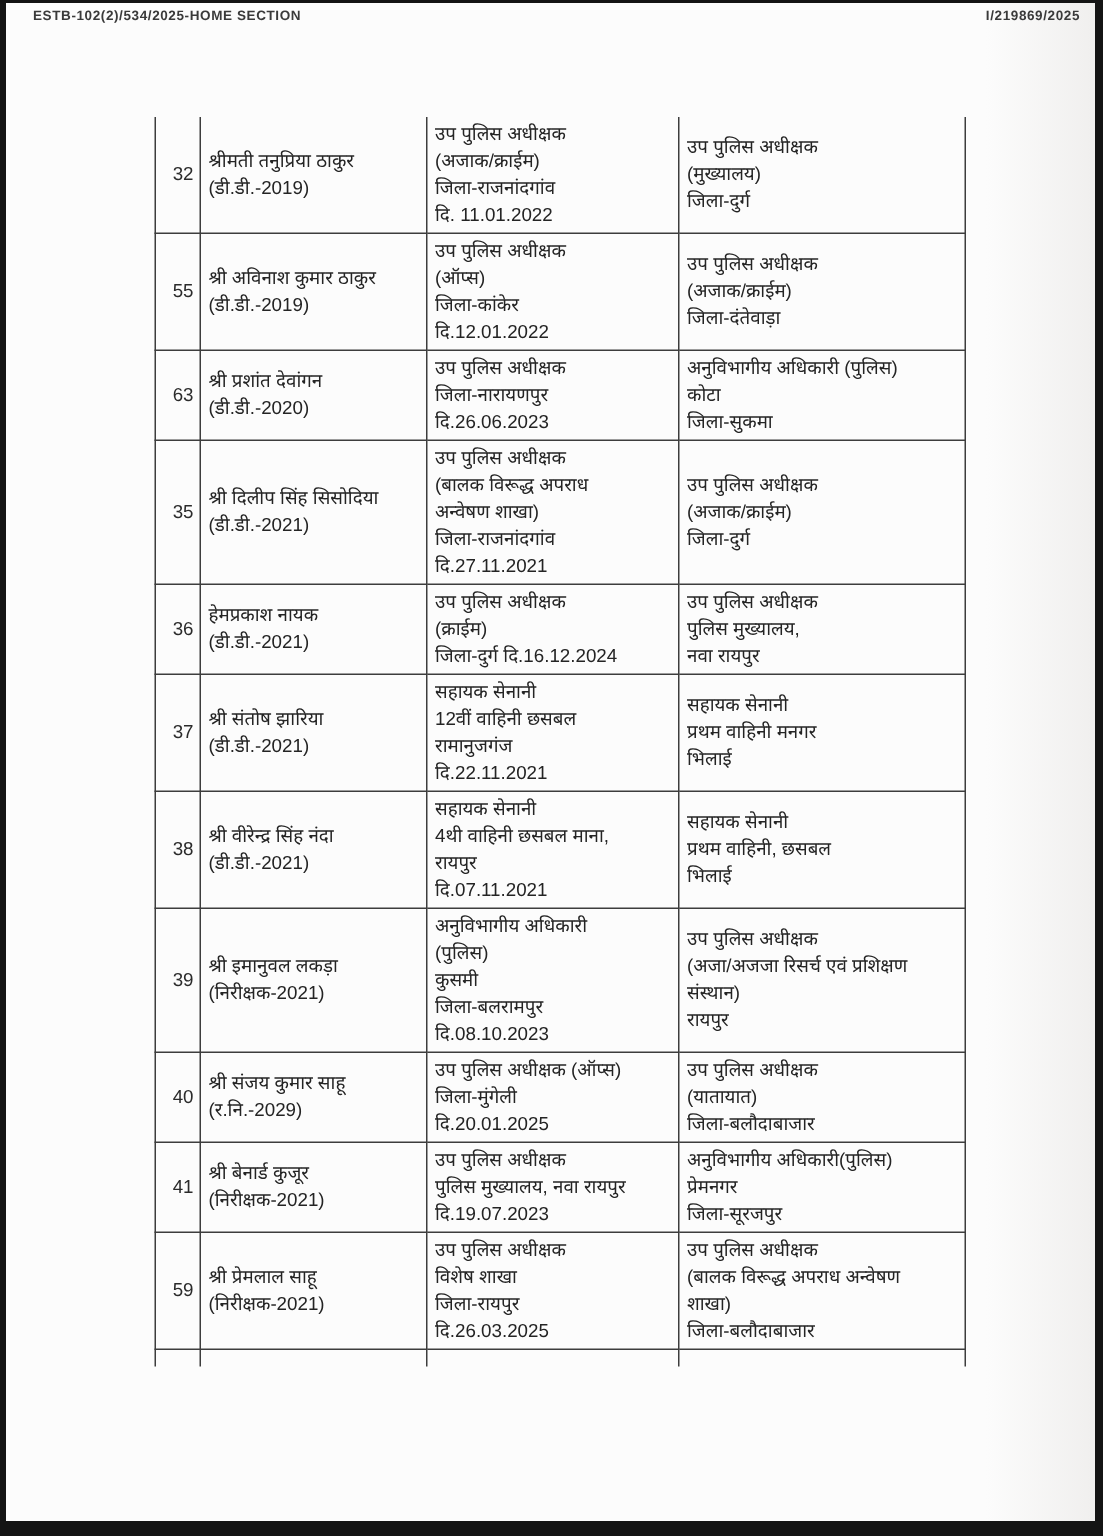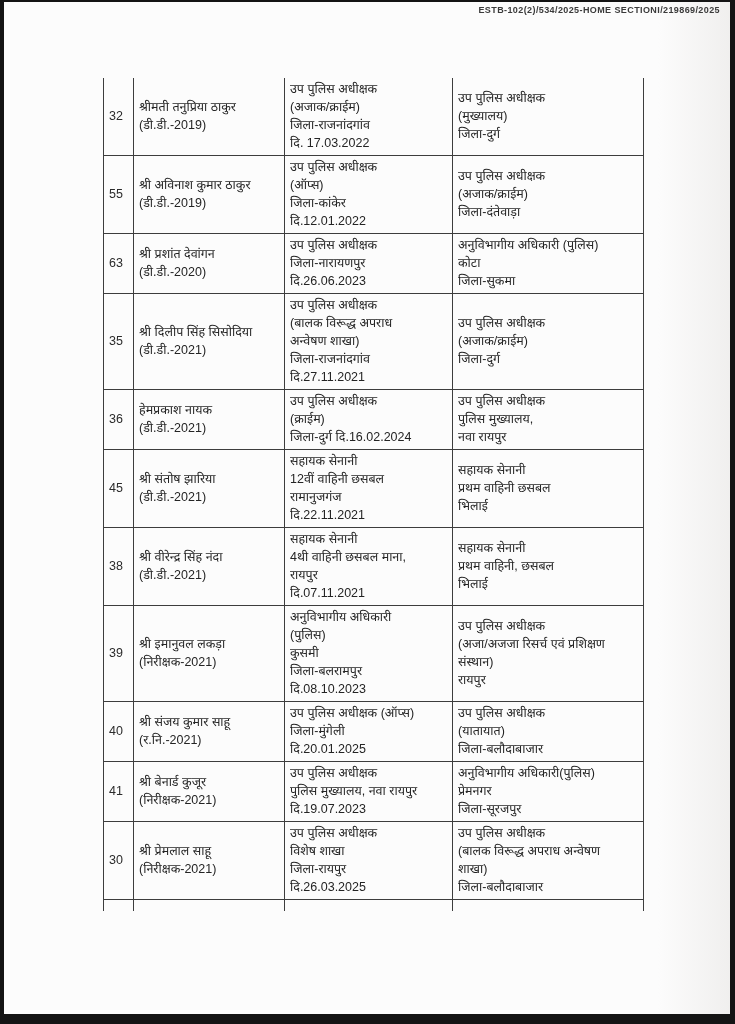--- a/index.html
+++ b/index.html
@@ -25,21 +25,21 @@
     bottom: 10px;
     background: linear-gradient(to right, #fcfcfc 0%, #fcfcfc 90%, #f0efee 100%);
     overflow: hidden;
   }
   .doc-header {
     position: absolute;
     top: 3px;
     left: 18px;
     right: 10px;
     display: flex;
-    justify-content: flex-end;
+    justify-content: space-between;
     font-size: 9px;
     letter-spacing: 0.4px;
     color: #3a3a3a;
     font-weight: bold;
   }
   .table-wrap {
     position: absolute;
     left: 99px;
     top: 76px;
   }
@@ -52,21 +52,21 @@
   table.transfer td {
     border: 1px solid #3d3d3d;
     padding: 2px 4px 3px 5px;
     font-size: 12.5px;
     line-height: 18px;
     vertical-align: middle;
     overflow: hidden;
   }
   table.transfer tr:first-child td { border-top: none; }
   table.transfer tr.stub td { border-bottom: none; height: 11px; padding: 0; }
-  td.c-sno   { width: 20px;  text-align: left; font-size: 11.5px; padding: 2px 1px; color: #2b2b2b; }
+  td.c-sno   { width: 20px;  text-align: right; font-size: 11.5px; padding: 2px 1px; color: #2b2b2b; }
   td.c-name  { width: 141px; }
   td.c-cur   { width: 158px; vertical-align: top; }
   td.c-new   { width: 181px; vertical-align: top; }
   .line { white-space: nowrap; }
 </style>
 </head>
 <body>
 
 <div class="frame">
   <div class="page">
@@ -82,21 +82,21 @@
             <tr>
     <td class="c-sno">32</td>
     <td class="c-name">
                 <div class="line">श्रीमती तनुप्रिया ठाकुर</div>
                 <div class="line">(डी.डी.-2019)</div>
               </td>
     <td class="c-cur">
                 <div class="line">उप पुलिस अधीक्षक</div>
                 <div class="line">(अजाक/क्राईम)</div>
                 <div class="line">जिला-राजनांदगांव</div>
-                <div class="line">दि. 17.03.2022</div>
+                <div class="line">दि. 11.01.2022</div>
               </td>
     <td class="c-new">
                 <div class="line">उप पुलिस अधीक्षक</div>
                 <div class="line">(मुख्यालय)</div>
                 <div class="line">जिला-दुर्ग</div>
               </td>
   </tr>
             <tr>
     <td class="c-sno">55</td>
     <td class="c-name">
@@ -153,43 +153,43 @@
   </tr>
             <tr>
     <td class="c-sno">36</td>
     <td class="c-name">
                 <div class="line">हेमप्रकाश नायक</div>
                 <div class="line">(डी.डी.-2021)</div>
               </td>
     <td class="c-cur">
                 <div class="line">उप पुलिस अधीक्षक</div>
                 <div class="line">(क्राईम)</div>
-                <div class="line">जिला-दुर्ग दि.16.02.2024</div>
+                <div class="line">जिला-दुर्ग दि.16.12.2024</div>
               </td>
     <td class="c-new">
                 <div class="line">उप पुलिस अधीक्षक</div>
                 <div class="line">पुलिस मुख्यालय,</div>
                 <div class="line">नवा रायपुर</div>
               </td>
   </tr>
             <tr>
-    <td class="c-sno">45</td>
+    <td class="c-sno">37</td>
     <td class="c-name">
                 <div class="line">श्री संतोष झारिया</div>
                 <div class="line">(डी.डी.-2021)</div>
               </td>
     <td class="c-cur">
                 <div class="line">सहायक सेनानी</div>
                 <div class="line">12वीं वाहिनी छसबल</div>
                 <div class="line">रामानुजगंज</div>
                 <div class="line">दि.22.11.2021</div>
               </td>
     <td class="c-new">
                 <div class="line">सहायक सेनानी</div>
-                <div class="line">प्रथम वाहिनी छसबल</div>
+                <div class="line">प्रथम वाहिनी मनगर</div>
                 <div class="line">भिलाई</div>
               </td>
   </tr>
             <tr>
     <td class="c-sno">38</td>
     <td class="c-name">
                 <div class="line">श्री वीरेन्द्र सिंह नंदा</div>
                 <div class="line">(डी.डी.-2021)</div>
               </td>
     <td class="c-cur">
@@ -221,21 +221,21 @@
                 <div class="line">उप पुलिस अधीक्षक</div>
                 <div class="line">(अजा/अजजा रिसर्च एवं प्रशिक्षण</div>
                 <div class="line">संस्थान)</div>
                 <div class="line">रायपुर</div>
               </td>
   </tr>
             <tr>
     <td class="c-sno">40</td>
     <td class="c-name">
                 <div class="line">श्री संजय कुमार साहू</div>
-                <div class="line">(र.नि.-2021)</div>
+                <div class="line">(र.नि.-2029)</div>
               </td>
     <td class="c-cur">
                 <div class="line">उप पुलिस अधीक्षक (ऑप्स)</div>
                 <div class="line">जिला-मुंगेली</div>
                 <div class="line">दि.20.01.2025</div>
               </td>
     <td class="c-new">
                 <div class="line">उप पुलिस अधीक्षक</div>
                 <div class="line">(यातायात)</div>
                 <div class="line">जिला-बलौदाबाजार</div>
@@ -252,21 +252,21 @@
                 <div class="line">पुलिस मुख्यालय, नवा रायपुर</div>
                 <div class="line">दि.19.07.2023</div>
               </td>
     <td class="c-new">
                 <div class="line">अनुविभागीय अधिकारी(पुलिस)</div>
                 <div class="line">प्रेमनगर</div>
                 <div class="line">जिला-सूरजपुर</div>
               </td>
   </tr>
             <tr>
-    <td class="c-sno">30</td>
+    <td class="c-sno">59</td>
     <td class="c-name">
                 <div class="line">श्री प्रेमलाल साहू</div>
                 <div class="line">(निरीक्षक-2021)</div>
               </td>
     <td class="c-cur">
                 <div class="line">उप पुलिस अधीक्षक</div>
                 <div class="line">विशेष शाखा</div>
                 <div class="line">जिला-रायपुर</div>
                 <div class="line">दि.26.03.2025</div>
               </td>

